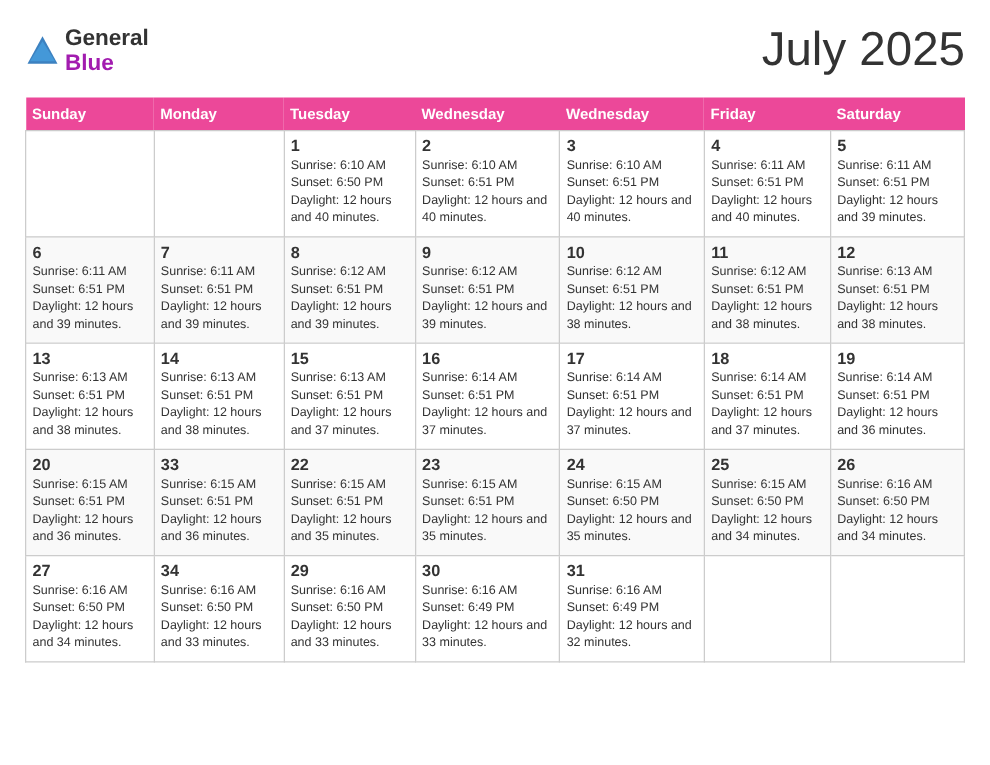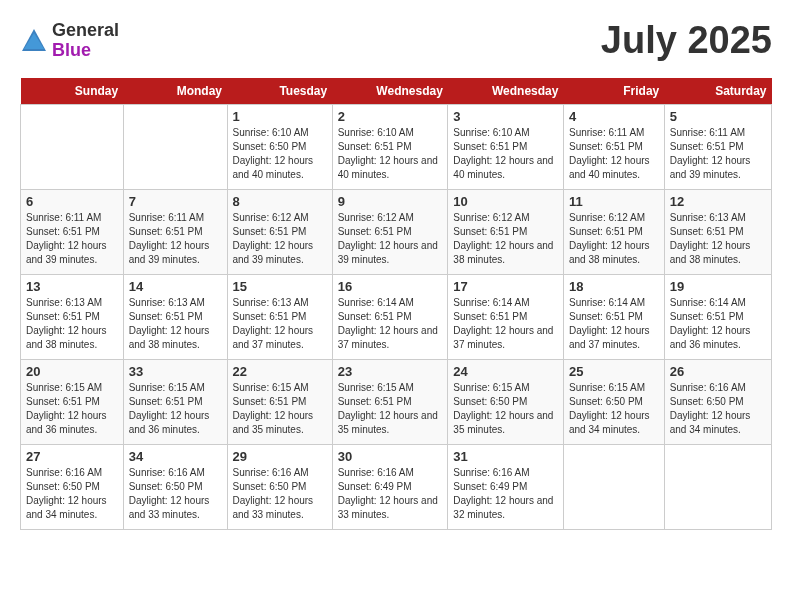--- a/index.html
+++ b/index.html
@@ -38,38 +38,38 @@
     .logo-icon {
       width: 28px;
       height: 28px;
       margin-right: 4px;
     }
     .title-block {
       text-align: right;
     }
     .month-title {
       font-size: 38px;
-      font-weight: bold;
+      font-weight: normal;
       color: #333;
       line-height: 1.1;
     }
     .location {
       font-size: 15px;
       color: #333;
     }
     table {
       width: 100%;
       border-collapse: collapse;
       font-size: 11px;
     }
     thead tr th {
-      background-color: #b91c1c;
+      background-color: #ec4899;
       color: white;
       padding: 6px 5px;
-      text-align: right;
+      text-align: left;
       font-size: 12px;
       font-weight: bold;
       margin-left: 30px;
     }
     tbody tr td {
       border: 1px solid #ccc;
       vertical-align: top;
       padding: 4px 5px;
       min-height: 80px;
       height: 85px;

